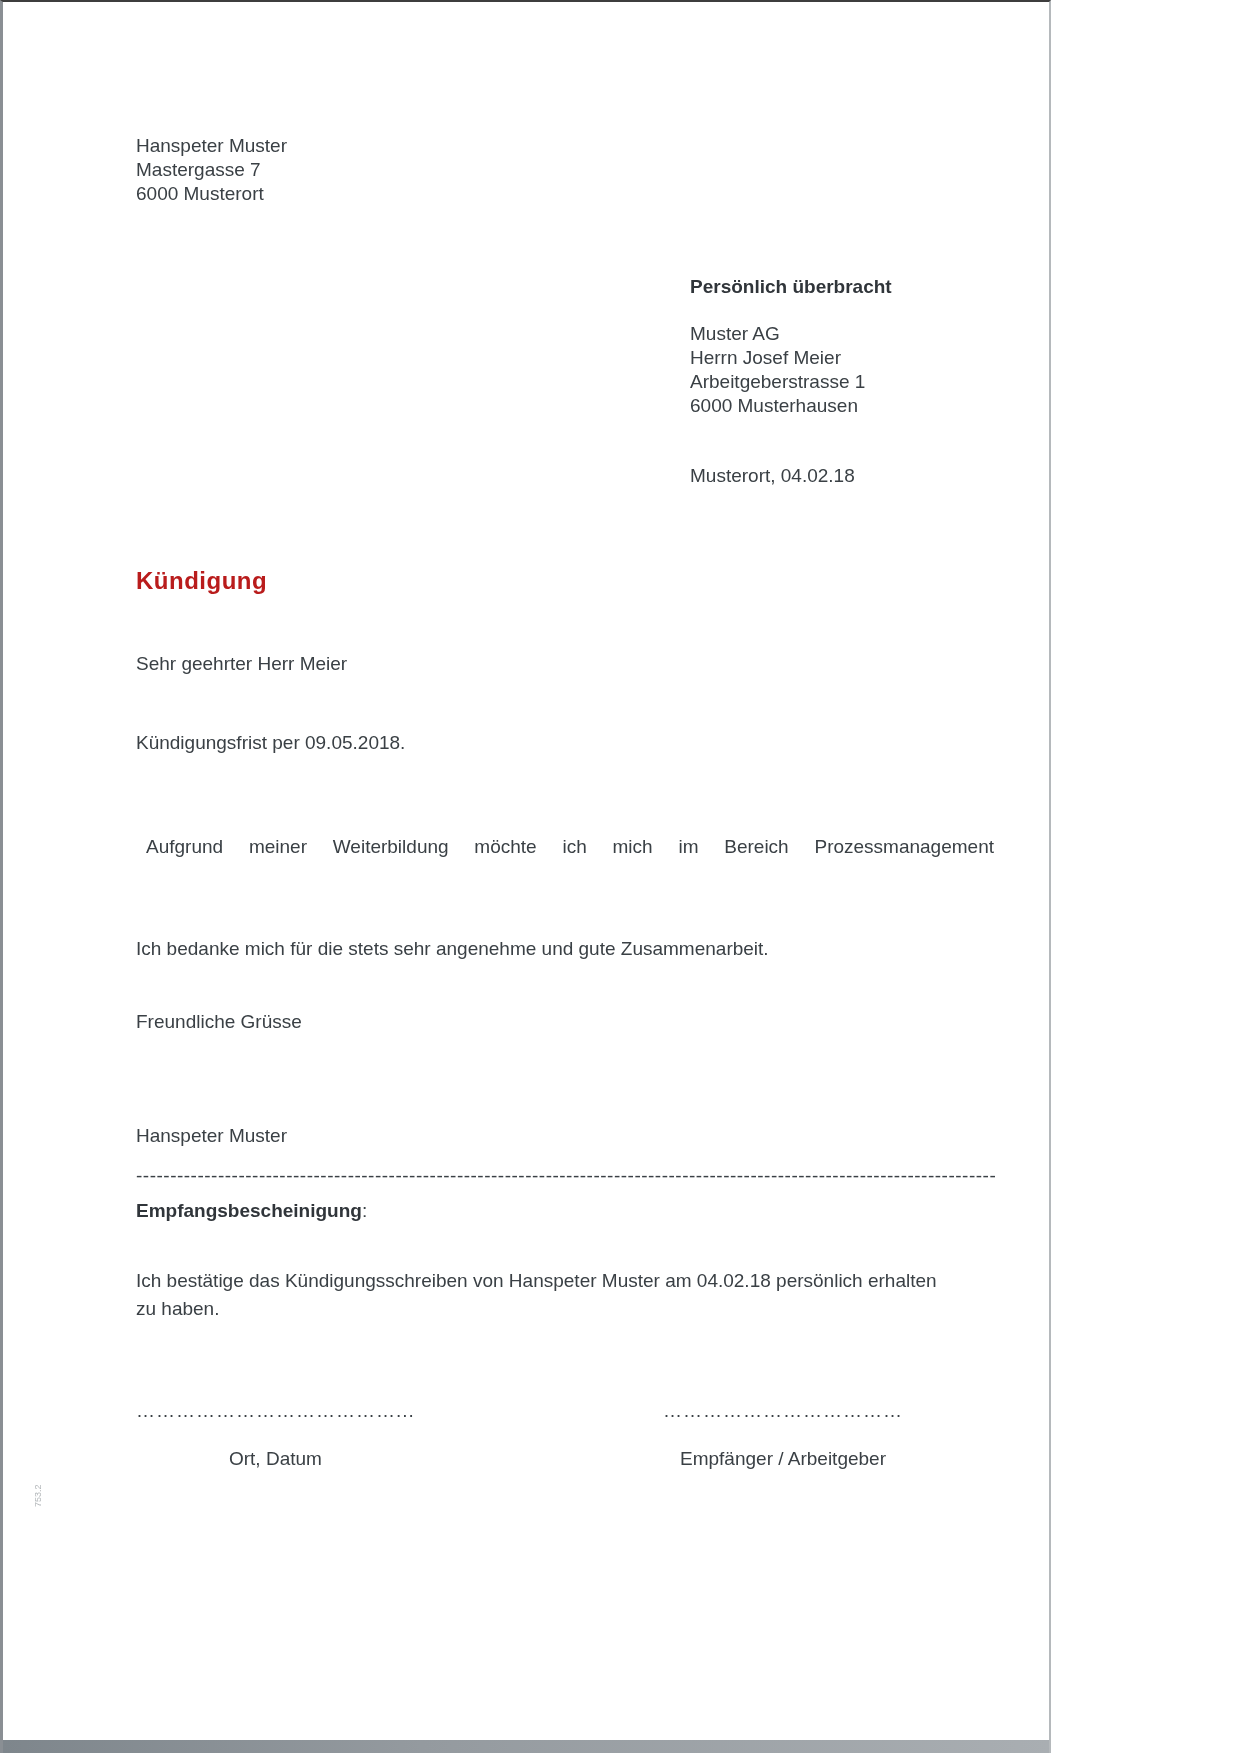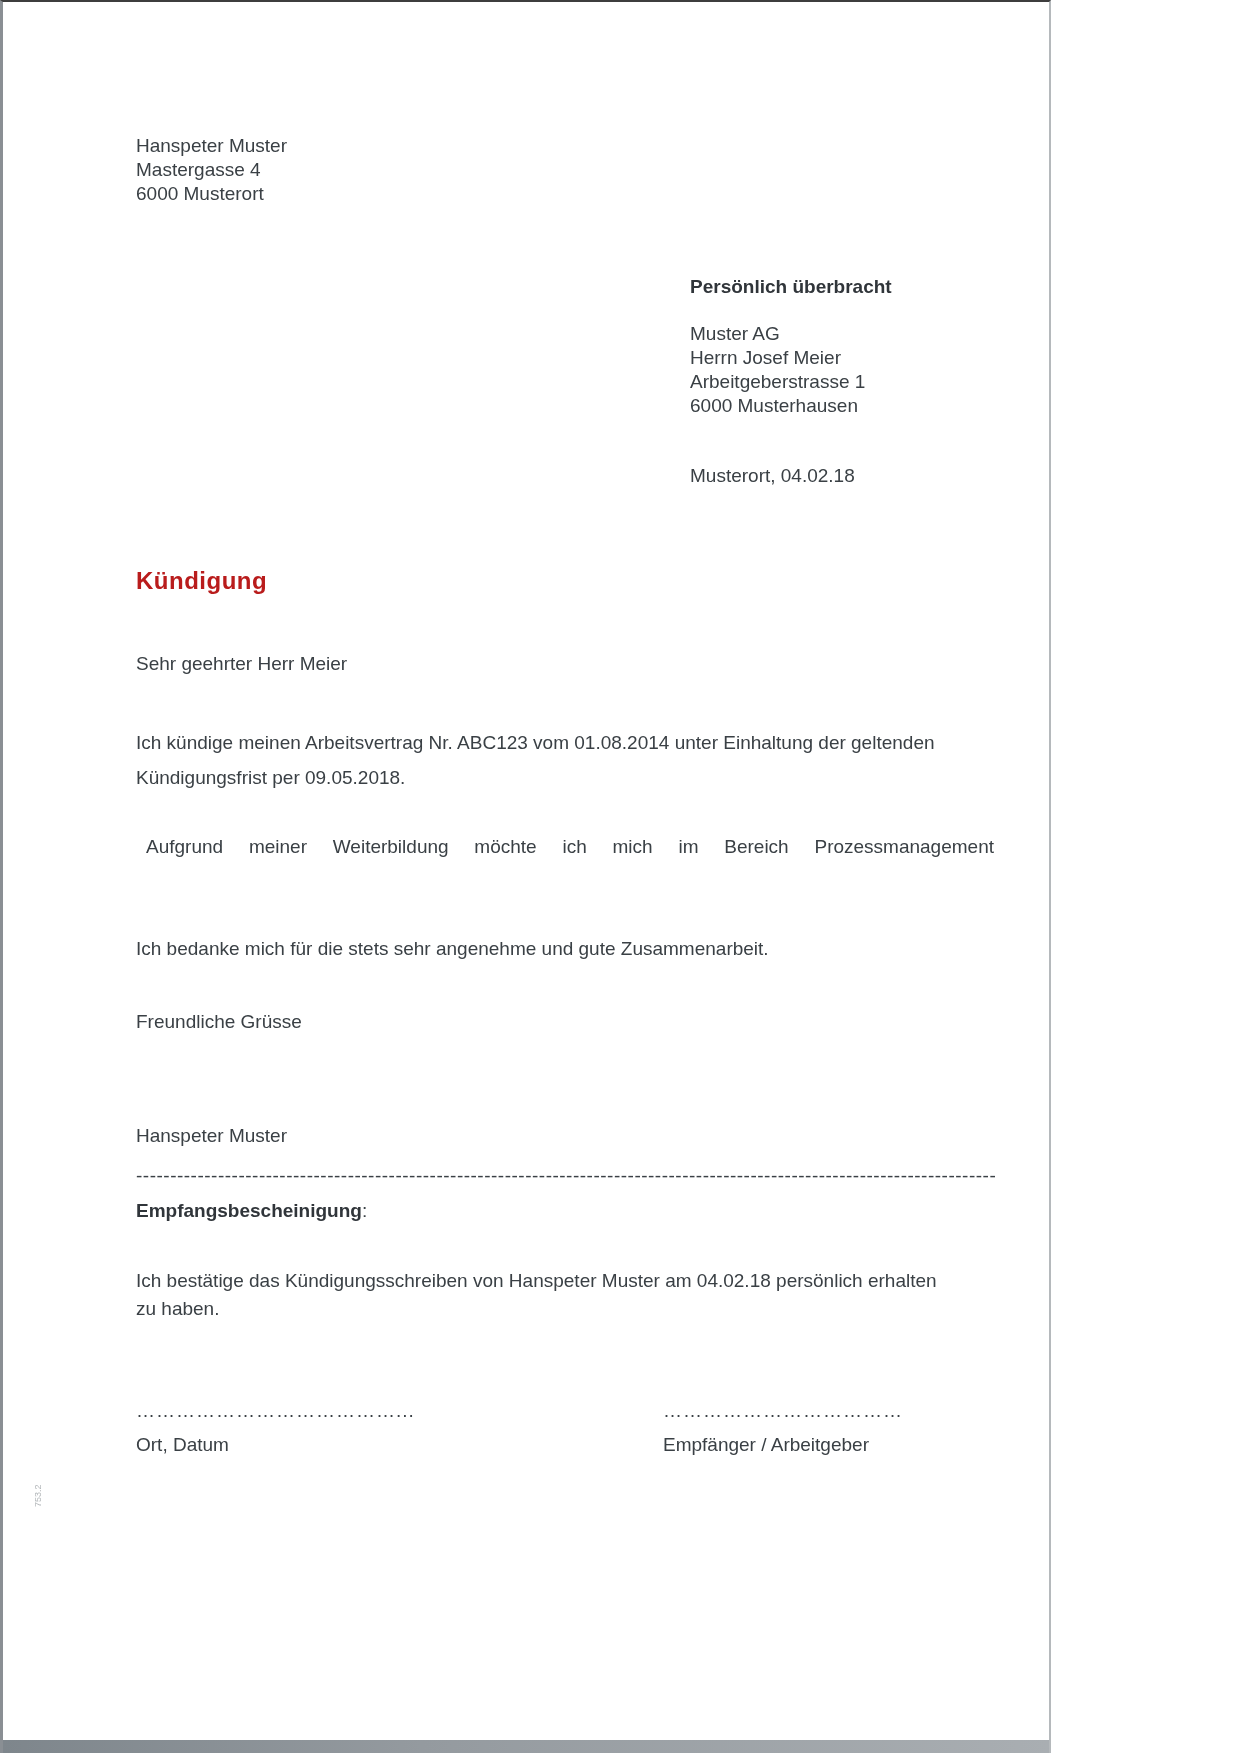--- a/index.html
+++ b/index.html
@@ -39,21 +39,21 @@
   .divider {
     width: 860px;
     white-space: nowrap;
     overflow: hidden;
     letter-spacing: 0.5px;
     color: #3a4045;
   }
   .receipt-heading { font-size: 19px; }
   .receipt-body div { line-height: 28px; }
   .dots { line-height: 24px; letter-spacing: 1px; }
-  .sign-label { margin-top: 10px; line-height: 24px; }
+  .sign-label { margin-top: 24px; line-height: 24px; text-align: center; }
   .bottom-strip {
     position: absolute;
     left: 0; right: 0; bottom: 0;
     height: 13px;
     background: linear-gradient(90deg, #7e868c 0%, #949a9f 40%, #a9aeb2 100%);
   }
   .page-mark {
     position: absolute;
     left: 30px;
     top: 1505px;
@@ -63,41 +63,40 @@
     transform-origin: left top;
   }
 </style>
 </head>
 <body>
 
 <div class="page">
 
   <div class="abs addr-lines" style="left:133px; top:132px;">
     <div>Hanspeter Muster</div>
-    <div>Mastergasse 4</div>
+    <div>Mastergasse 7</div>
     <div>6000 Musterort</div>
   </div>
 
   <div class="abs bold" style="left:687px; top:274px;">Persönlich überbracht</div>
 
   <div class="abs addr-lines" style="left:687px; top:320px;">
     <div>Muster AG</div>
     <div>Herrn Josef Meier</div>
     <div>Arbeitgeberstrasse 1</div>
     <div>6000 Musterhausen</div>
   </div>
 
   <div class="abs" style="left:687px; top:463px;">Musterort, 04.02.18</div>
 
   <div class="abs title" style="left:133px; top:565px;">Kündigung</div>
 
   <div class="abs" style="left:133px; top:651px;text-align:right;">Sehr geehrter Herr Meier</div>
 
   <div class="abs para" style="left:133px; top:723px;">
-    <div>Ich kündige meinen Arbeitsvertrag Nr. ABC123 vom 01.08.2014 unter Einhaltung der geltenden</div>
     <div>Kündigungsfrist per 09.05.2018.</div>
   </div>
 
   <div class="abs para" style="left:133px; top:827px;margin-left:10px;">
     <div class="justify-first">Aufgrund meiner Weiterbildung möchte ich mich im Bereich Prozessmanagement</div>
   </div>
 
   <div class="abs para" style="left:133px; top:929px;">
     <div>Ich bedanke mich für die stets sehr angenehme und gute Zusammenarbeit.</div>
   </div>

